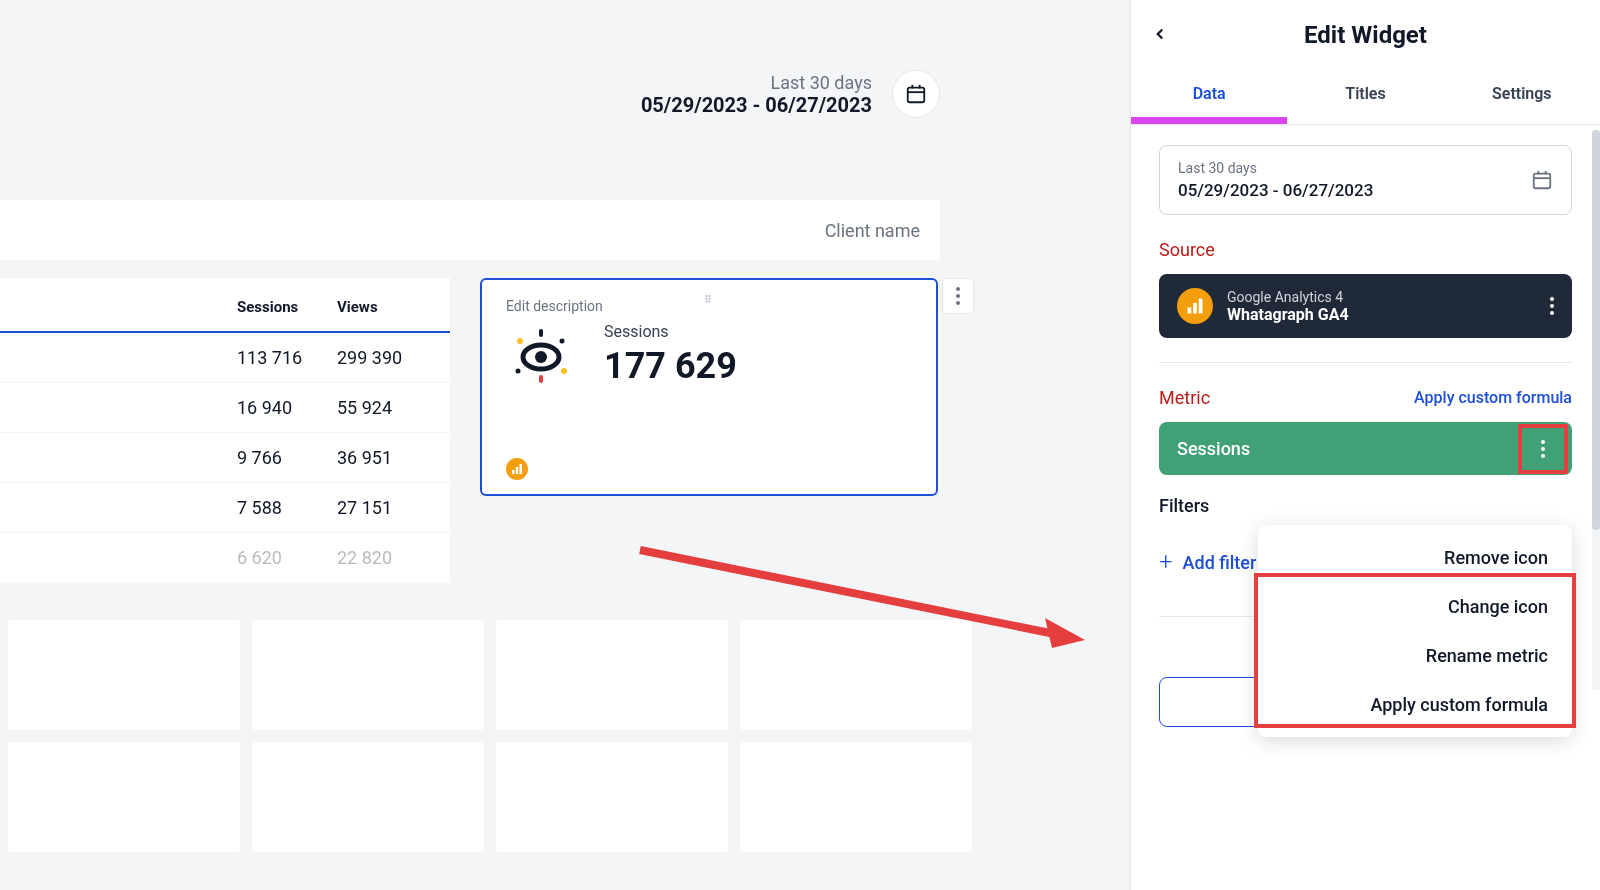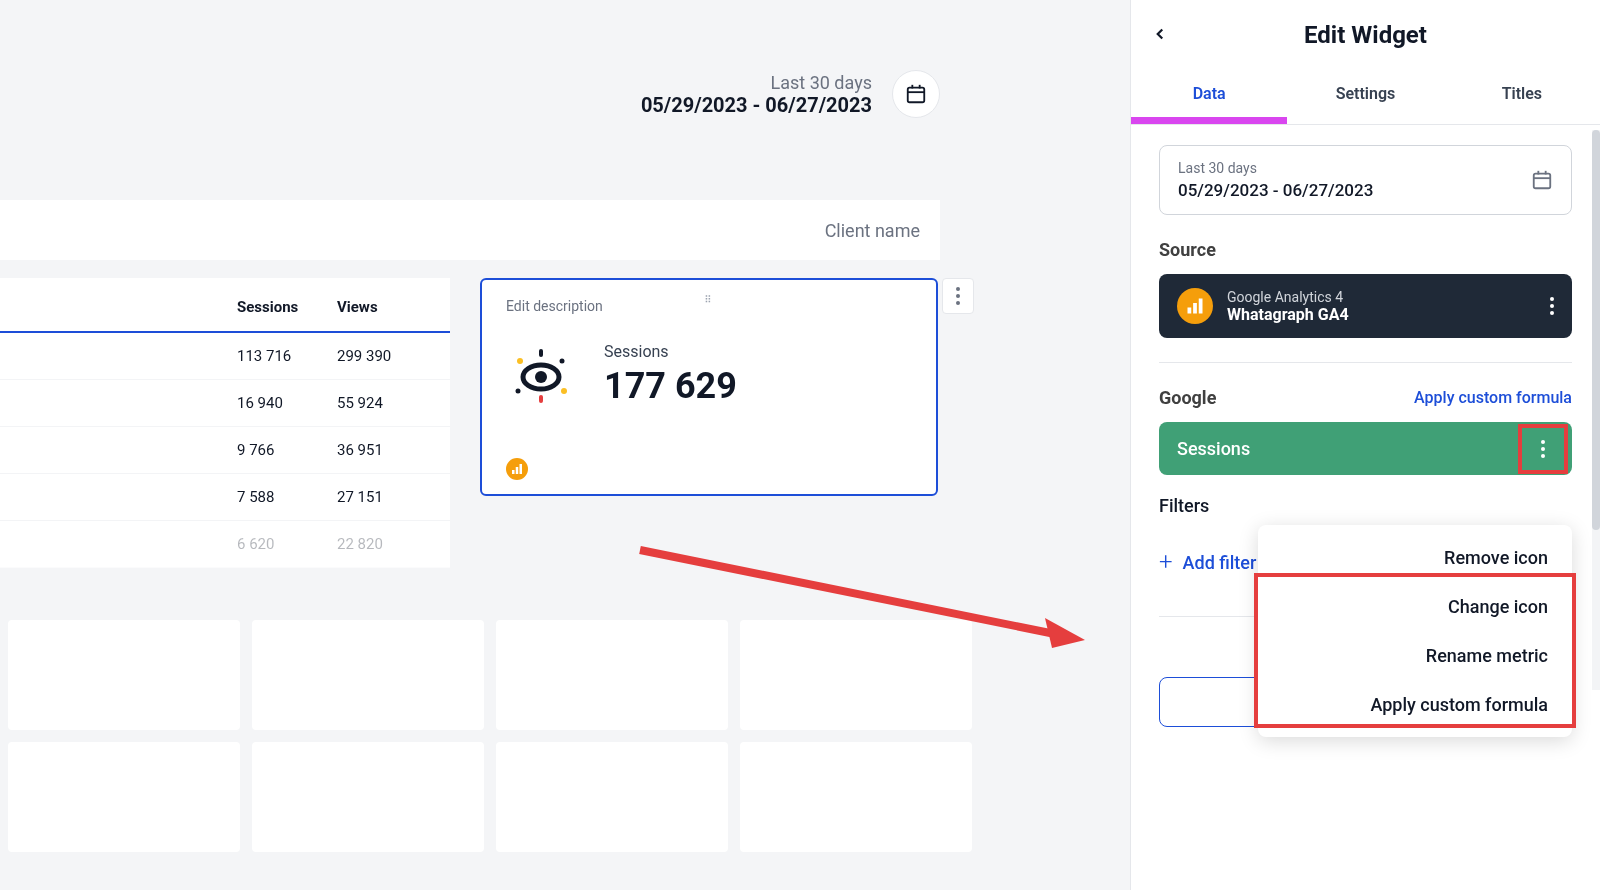--- a/index.html
+++ b/index.html
@@ -14,27 +14,27 @@
 .calendar-btn { width: 48px; height: 48px; border-radius: 50%; background: #fff; border: 1px solid #e5e7eb; display: flex; align-items: center; justify-content: center; cursor: pointer; }
 
 .client-bar { position: absolute; top: 200px; left: 0; right: 40px; height: 60px; background: #fff; display: flex; align-items: center; justify-content: flex-end; padding: 0 20px; color: #6b7280; font-size: 18px; }
 
 .table-card { position: absolute; top: 278px; left: 0; width: 450px; background: #fff; }
 .table-header { display: flex; padding: 20px 0 15px 0; border-bottom: 2px solid #1d4ed8; }
 .table-header div { font-size: 15px; font-weight: 700; color: #111827; }
 .col-sessions { width: 100px; margin-left: 237px; }
 .col-views { width: 100px; }
 .table-row { display: flex; padding: 14px 0; border-bottom: 1px solid #f3f4f6; }
-.table-row div { font-size: 15px; color: #111827; }
+.table-row div { font-size: 18px; color: #111827; }
 
 .widget-card { position: absolute; top: 278px; left: 480px; width: 458px; height: 218px; background: #fff; border: 2px solid #1d4ed8; border-radius: 6px; padding: 18px 24px; }
 .widget-handle { position: absolute; top: 14px; left: 50%; transform: translateX(-50%); color: #9ca3af; font-size: 10px; letter-spacing: 2px; }
 .widget-menu { position: absolute; top: 278px; left: 942px; width: 32px; height: 36px; background: #fff; border: 1px solid #e5e7eb; border-radius: 4px; display: flex; align-items: center; justify-content: center; cursor: pointer; }
 .widget-title { font-size: 16px; font-weight: 700; color: #111827; margin-bottom: 6px; }
-.widget-desc { font-size: 14px; color: #6b7280; margin-bottom: 28px; }
+.widget-desc { font-size: 14px; color: #6b7280; margin-bottom: 8px; }
 .widget-body { display: flex; align-items: center; gap: 28px; }
 .eye-icon { width: 70px; height: 60px; position: relative; }
 .metric-label { font-size: 16px; color: #374151; margin-bottom: 4px; }
 .metric-value { font-size: 36px; font-weight: 700; color: #111827; }
 .source-badge { position: absolute; bottom: 14px; left: 24px; width: 22px; height: 22px; border-radius: 50%; background: #f59e0b; display: flex; align-items: center; justify-content: center; }
 
 .placeholders { position: absolute; top: 620px; left: 0; width: 980px; display: flex; gap: 12px; padding: 0 8px; }
 .placeholders > div { flex: 1; height: 110px; background: #fff; border-radius: 4px; }
 .placeholders2 { top: 742px; }
 
@@ -47,21 +47,21 @@
 .tabs { display: flex; border-bottom: 1px solid #e5e7eb; }
 .tab { flex: 1; text-align: center; padding: 14px 0; font-size: 16px; font-weight: 600; color: #374151; cursor: pointer; }
 .tab.active { color: #1d4ed8; border-bottom: 7px solid #d946ef; }
 
 .panel-body { padding: 20px 28px; position: relative; height: calc(100% - 130px); overflow: hidden; }
 
 .date-input { border: 1px solid #d1d5db; border-radius: 8px; padding: 14px 18px; display: flex; align-items: center; justify-content: space-between; margin-bottom: 24px; }
 .date-input-text .lbl { font-size: 14px; color: #6b7280; margin-bottom: 4px; }
 .date-input-text .rng { font-size: 17px; color: #111827; font-weight: 500; }
 
-.section-label { font-size: 18px; font-weight: 700; color: #404040; margin-bottom: 14px; }
+.section-label { font-size: 18px; font-weight: 400; color: #b91c1c; margin-bottom: 14px; }
 
 .source-row { background: #1f2937; border-radius: 8px; padding: 14px 18px; display: flex; align-items: center; gap: 14px; margin-bottom: 24px; }
 .source-icon { width: 36px; height: 36px; border-radius: 50%; background: #f59e0b; display: flex; align-items: center; justify-content: center; flex-shrink: 0; }
 .source-text .s1 { font-size: 14px; color: #d1d5db; }
 .source-text .s2 { font-size: 16px; color: #fff; font-weight: 700; }
 .source-menu { margin-left: auto; cursor: pointer; }
 
 .divider { height: 1px; background: #e5e7eb; margin: 10px 0 24px 0; }
 
 .metric-header { display: flex; align-items: center; justify-content: space-between; margin-bottom: 14px; }
@@ -201,22 +201,22 @@
     <div class="panel-back">
       <svg width="18" height="18" viewBox="0 0 24 24" fill="none" stroke="#111827" stroke-width="3">
           <polyline points="15 18 9 12 15 6"></polyline>
         </svg>
     </div>
     <div class="panel-title">Edit Widget</div>
   </div>
 
   <div class="tabs">
     <div class="tab active">Data</div>
+    <div class="tab">Titles</div>
     <div class="tab">Settings</div>
-    <div class="tab">Titles</div>
   </div>
 
   <div class="panel-body">
     <div class="date-input">
       <div class="date-input-text">
         <div class="lbl">Last 30 days</div>
         <div class="rng">05/29/2023 - 06/27/2023</div>
       </div>
       <svg width="22" height="22" viewBox="0 0 24 24" fill="none" stroke="#6b7280" stroke-width="2">
           <rect x="3" y="5" width="18" height="16" rx="2"></rect>
@@ -245,21 +245,21 @@
             <span></span>
             <span></span>
             <span></span>
           </div>
       </div>
     </div>
 
     <div class="divider"></div>
 
     <div class="metric-header">
-      <div class="section-label" style="margin:0">Google</div>
+      <div class="section-label" style="margin:0">Metric</div>
       <div class="link-btn">Apply custom formula</div>
     </div>
 
     <div class="metric-row">
       <div class="metric-row-text">Sessions</div>
       <div class="metric-row-menu">
         <div class="dots-v" style="color:#fff">
             <span></span>
             <span></span>
             <span></span>

